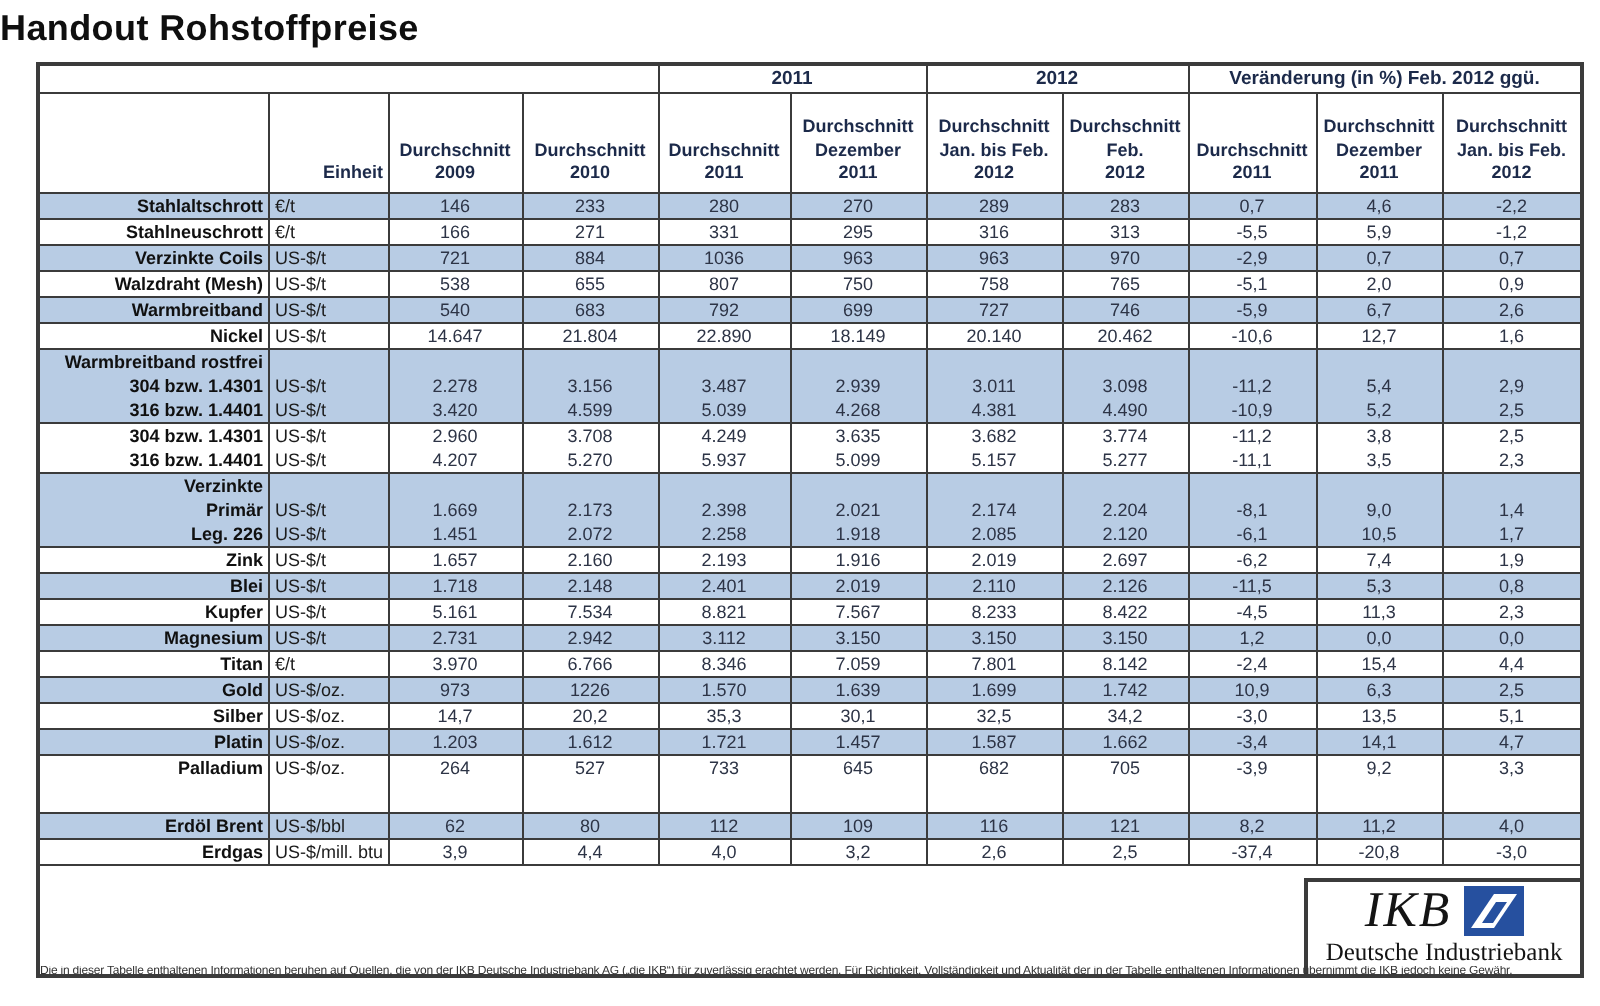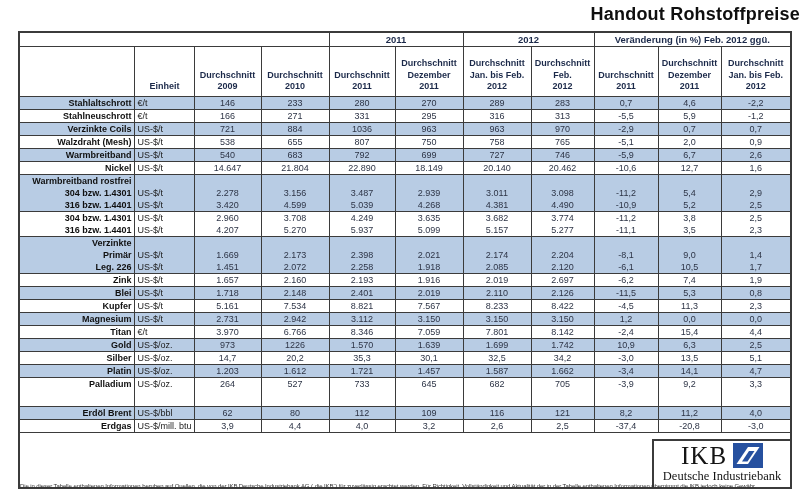--- a/index.html
+++ b/index.html
@@ -1,56 +1,56 @@
 <!DOCTYPE html>
 <html><head>
 <meta charset="utf-8">
 <style>
   html,body { margin:0; padding:0; background:#ffffff; }
   body { width:800px; height:503px; font-family:"Liberation Sans","DejaVu Sans",sans-serif; }
   .page { position:relative; width:800px; height:503px; overflow:hidden; background:#fff; }
 
-  .title { position:absolute; top:4px; left:0; width:100%; text-align:right; margin:0;
+  .title { position:absolute; top:4px; left:0; width:100%; text-align:left; margin:0;
            font-size:18px; font-weight:bold; color:#0f0f0f; letter-spacing:0.2px; }
 
   table.main { position:absolute; left:18px; top:31px; width:772px;
                border-collapse:collapse; table-layout:fixed;
                border:2px solid #3b3b3b; background:#fff; }
 
   th, td { padding:0 2px; overflow:hidden; white-space:nowrap; font-size:9px; }
 
   
   th.gh { height:13px; border-left:1px solid #3b3b3b; border-bottom:1px solid #3b3b3b;
           font-weight:bold; font-size:9.5px; color:#1c2a4a; text-align:center; }
   th.gh:first-child { border-left:none; }
 
   
   th.ch { height:46px; vertical-align:bottom; text-align:center; font-weight:bold;
           font-size:9px; line-height:1.3; color:#1c2a4a; white-space:pre-line;
           border-left:1px solid #3b3b3b; border-bottom:1px solid #3b3b3b; padding-bottom:3px; }
   th.ch:first-child { border-left:none; }
-  th.ch.einheit { text-align:center; padding-left:3px; }
+  th.ch.einheit { text-align:right; padding-left:3px; }
 
   tbody td { height:12px; border-left:1px solid #3b3b3b; border-bottom:1px solid #3b3b3b;
              color:#2d3446; }
   tbody td:first-child { border-left:none; }
   tr.nosep td { border-bottom:none; }
   tr.blue td { background:#b8cce4; }
   tr.spacer { height:16px; }
 
   td.label { font-weight:bold; text-align:right; color:#101010; padding-left:3px; }
   td.label.indent { padding-left:24px; }
   td.unit  { text-align:left; padding-left:3px; color:#1c1c1c; }
   td.val   { text-align:center; }
 
   tfoot td.blank-cell { height:54px; border:none; position:relative; background:#fff; }
 
   .logo-box { position:absolute; right:-2px; bottom:-2px; width:140px; box-sizing:border-box;
               border:2px solid #3b3b3b; background:#fff; padding:2px 6px 3px; text-align:center; }
-  .logo-top { display:flex; align-items:flex-start; justify-content:center; gap:6px; }
+  .logo-top { display:flex; align-items:flex-start; justify-content:center; gap:6px;font-style:italic; }
   .logo-ikb { font-family:"Liberation Serif","DejaVu Serif",serif; font-size:25px; line-height:1;
               color:#141414; letter-spacing:1px; }
   .logo-mark { display:block; }
   .logo-sub { font-family:"Liberation Serif","DejaVu Serif",serif; font-size:12.5px; color:#141414;
               margin-top:1px; white-space:nowrap; }
 
   .footer { position:absolute; left:20px; top:483px; width:770px; font-size:6px; color:#333;
             letter-spacing:-0.1px; white-space:nowrap; overflow:hidden; }
 </style>
 </head>

